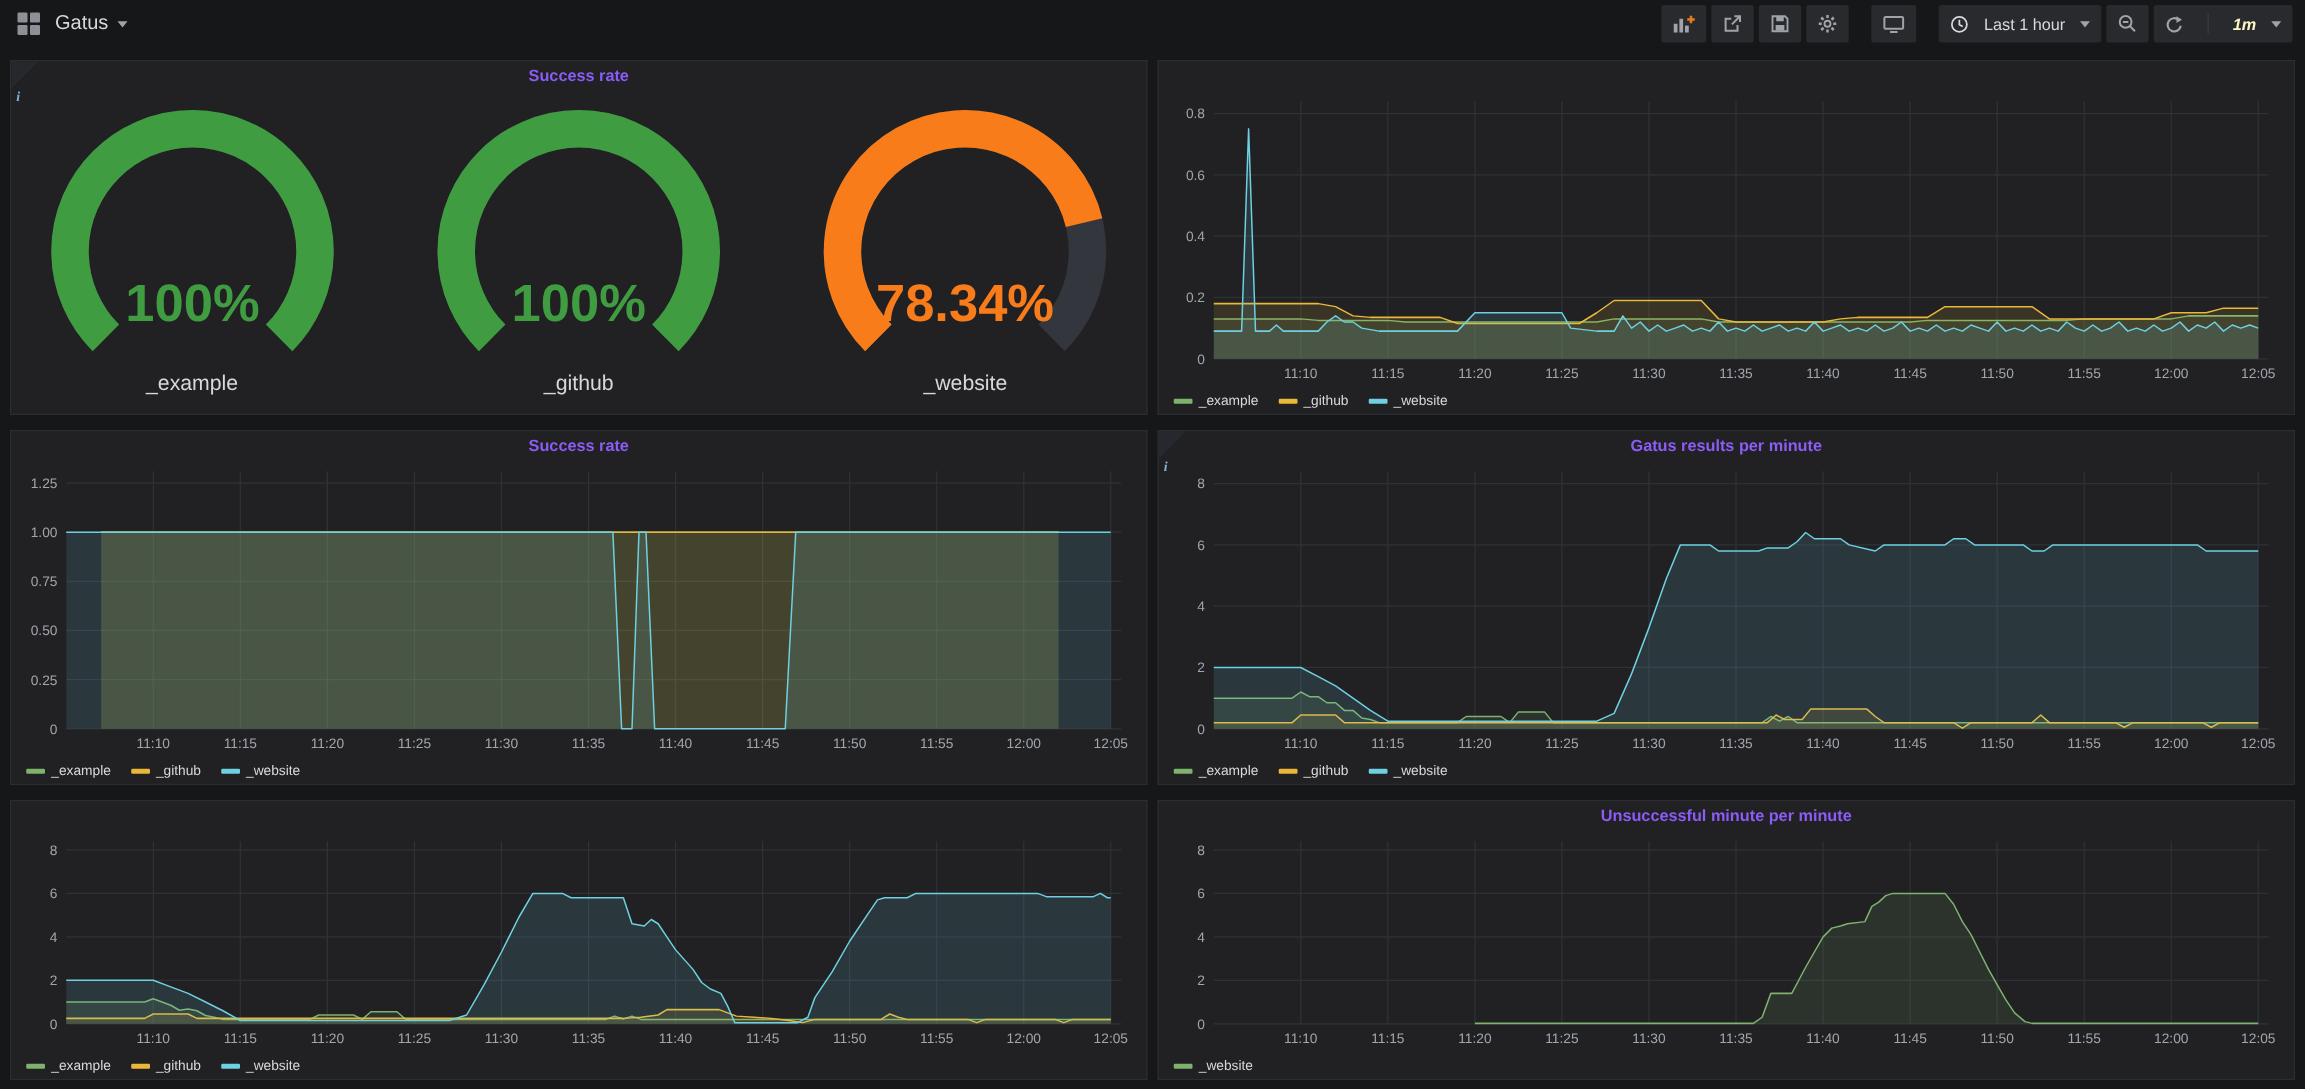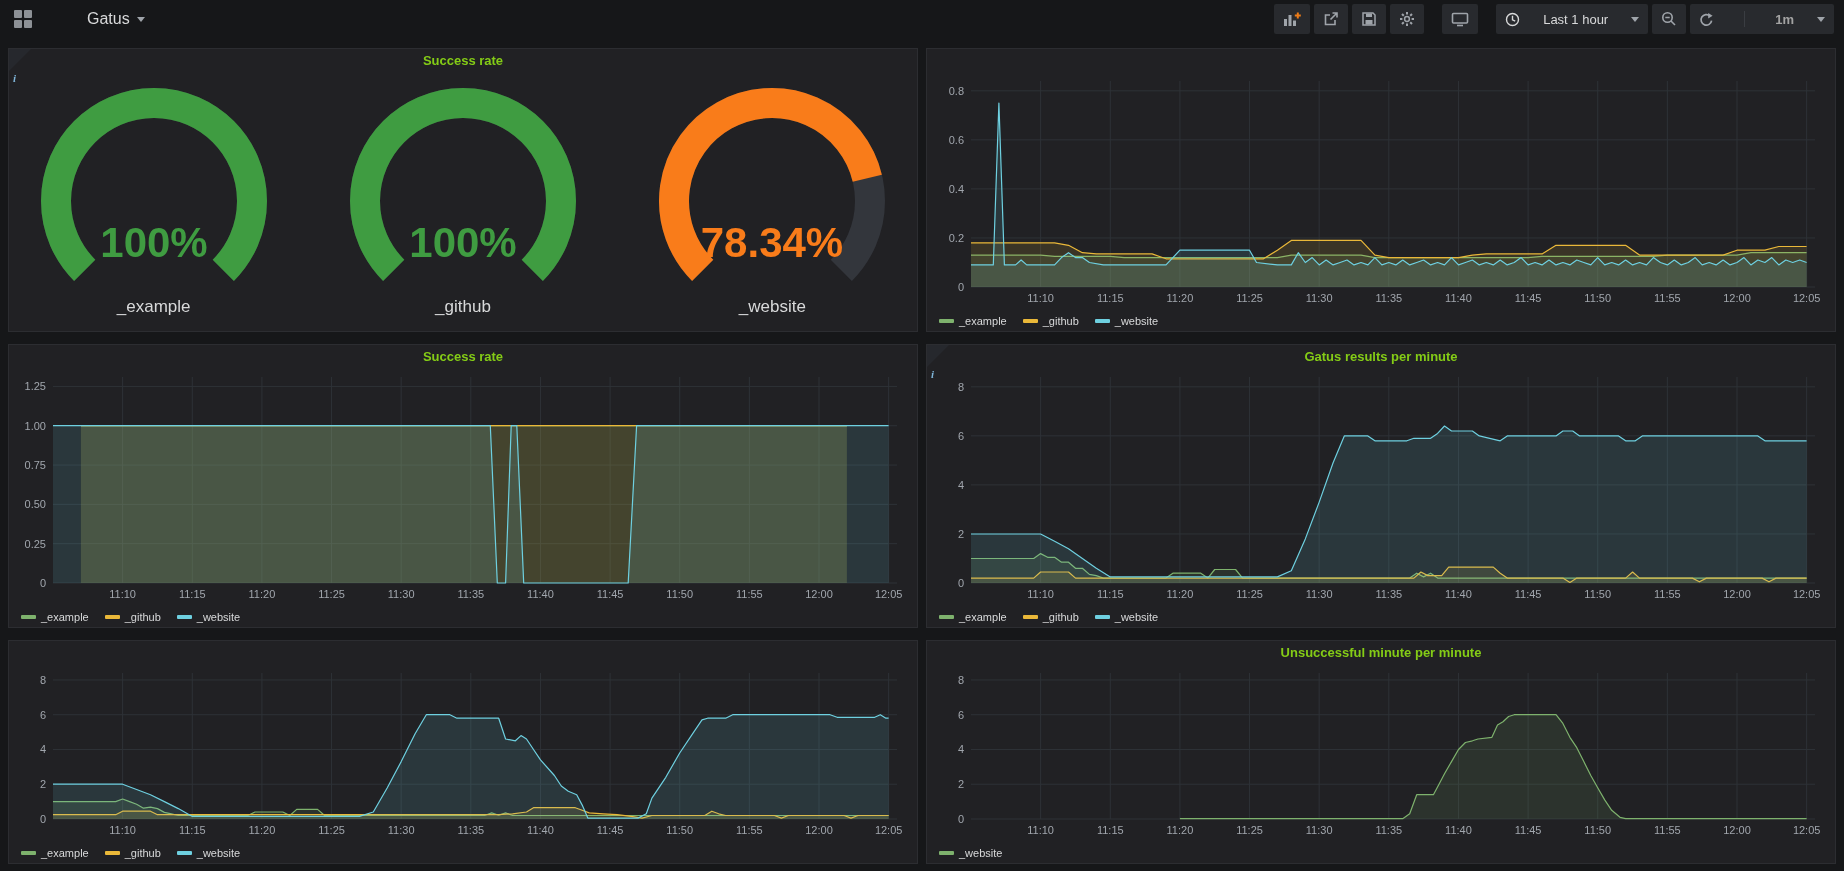--- a/index.html
+++ b/index.html
@@ -5,37 +5,37 @@
   * { margin:0; padding:0; box-sizing:border-box; }
   html,body { width:1844px; height:871px; overflow:hidden; background:#161719;
     font-family:"Liberation Sans", sans-serif; color:#d8d9da; }
 
   
   .navbar { height:38px; display:flex; align-items:center; justify-content:space-between;
     padding:0 10px 0 14px; background:#161719; }
   .nav-left { display:flex; align-items:center; gap:12px; }
   .grid-icon { display:inline-grid; grid-template-columns:8px 8px; grid-template-rows:8px 8px; gap:2px; }
   .grid-icon i { background:#8d9196; border-radius:1px; }
-  .dash-title { font-size:16px; color:#d8d9da; display:flex; align-items:center; gap:7px; cursor:pointer;margin-left:43px; }
+  .dash-title { font-size:16px; color:#d8d9da; display:flex; align-items:center; gap:7px; cursor:pointer; }
   .caret { width:0; height:0; border-left:4px solid transparent; border-right:4px solid transparent;
     border-top:5px solid #9fa4aa; display:inline-block; }
   .nav-right { display:flex; align-items:center; }
   .tbtn { height:30px; min-width:34px; padding:0 9px; margin-left:4px; background:#282a2e; border:none;
-    border-radius:2px; display:inline-flex; align-items:center; justify-content:center; gap:23px;
+    border-radius:2px; display:inline-flex; align-items:center; justify-content:center; gap:12px;
     color:#b1b5ba; font-size:13px; cursor:pointer; font-family:inherit; }
   .tbtn svg { display:block; }
   .gap-l { margin-left:18px; }
-  .orange { color:#a3a3a3; font-weight:bold; }
+  .orange { color:#fef9c3; font-weight:bold;font-style:italic; }
   .vdiv { width:1px; height:16px; background:#3a3d42; margin:0 7px; }
 
   
   .dash { padding:10px 8px 0 8px; display:grid; grid-template-columns:1fr 1fr;
     grid-template-rows:284px 284px 224px; gap:12px 8px; }
   .panel { position:relative; background:#212124; border:1px solid #2c2d31; }
-  .ptitle { font-size:13px; font-weight:600; color:#84cc16; text-align:center;
+  .ptitle { font-size:13px; font-weight:600; color:#8b5cf6; text-align:center;
     line-height:24px; height:24px; cursor:pointer; }
   .chart { position:absolute; top:24px; left:6px; right:8px; bottom:24px; }
   .legend { position:absolute; bottom:4px; left:12px; display:flex; gap:16px;
     font-size:11px; color:#d8d9da; align-items:center; }
   .l-item { display:inline-flex; align-items:center; gap:5px; cursor:pointer; }
   .l-dash { width:15px; height:4px; border-radius:1px; display:inline-block; }
 
   
   .corner { position:absolute; top:0; left:0; width:0; height:0;
     border-top:22px solid #26282d; border-right:22px solid transparent; z-index:2; }

